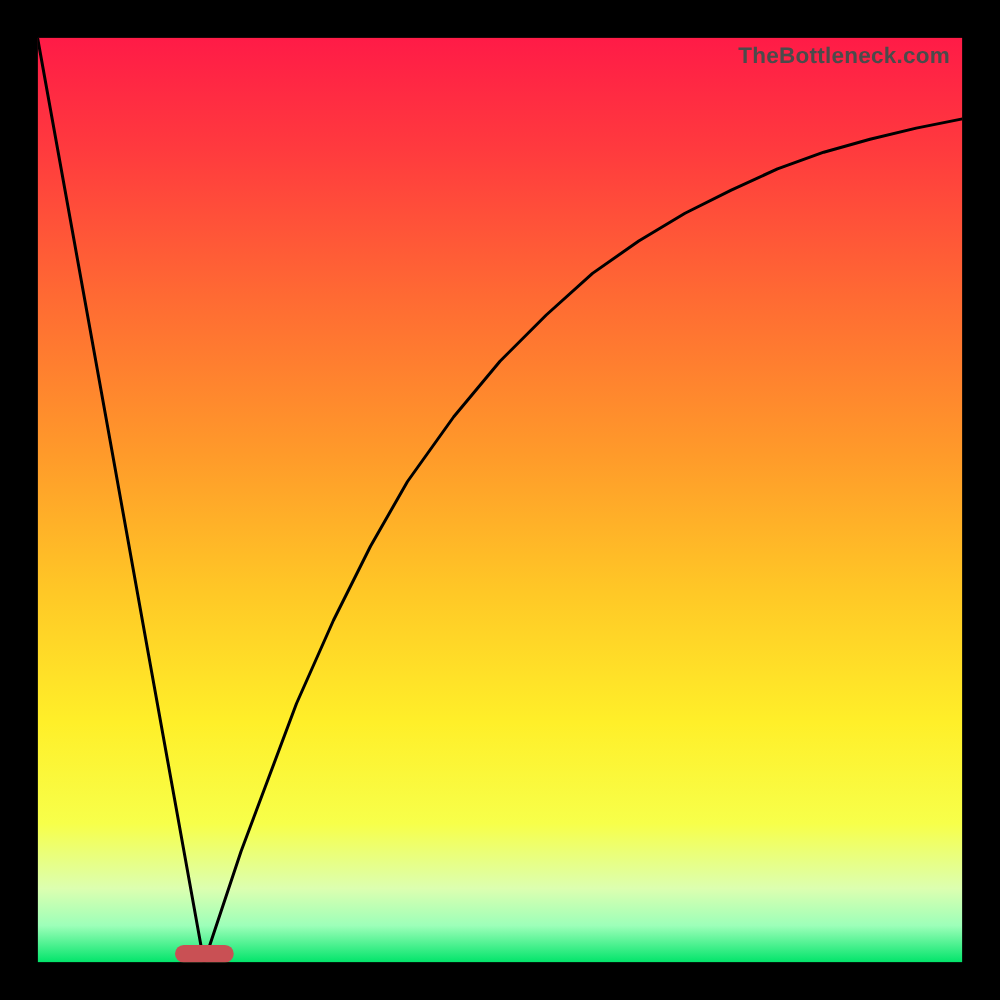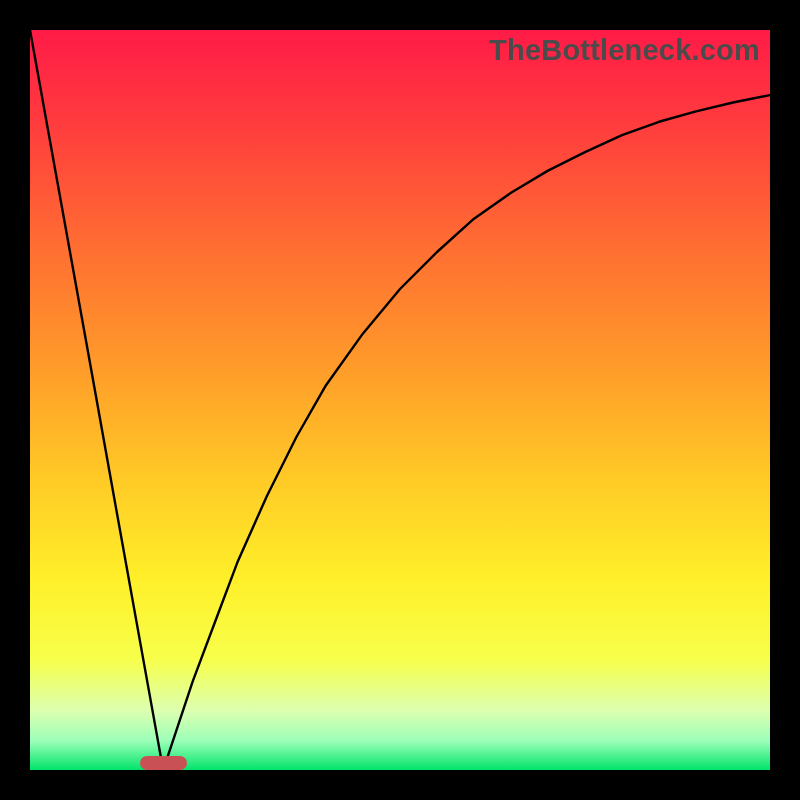--- a/index.html
+++ b/index.html
@@ -27,21 +27,21 @@
   }
   .gradient {
     position: absolute;
     inset: 0;
   }
   .watermark {
     position: absolute;
     top: 4px;
     right: 10px;
     color: #4b4b4b;
-    font-size: 29px;
+    font-size: 18px;
     font-weight: 600;
     letter-spacing: 0.2px;
     user-select: none;
   }
   .marker {
     position: absolute;
     background: #c95054;
     border-radius: 7px;
     height: 14px;
   }

